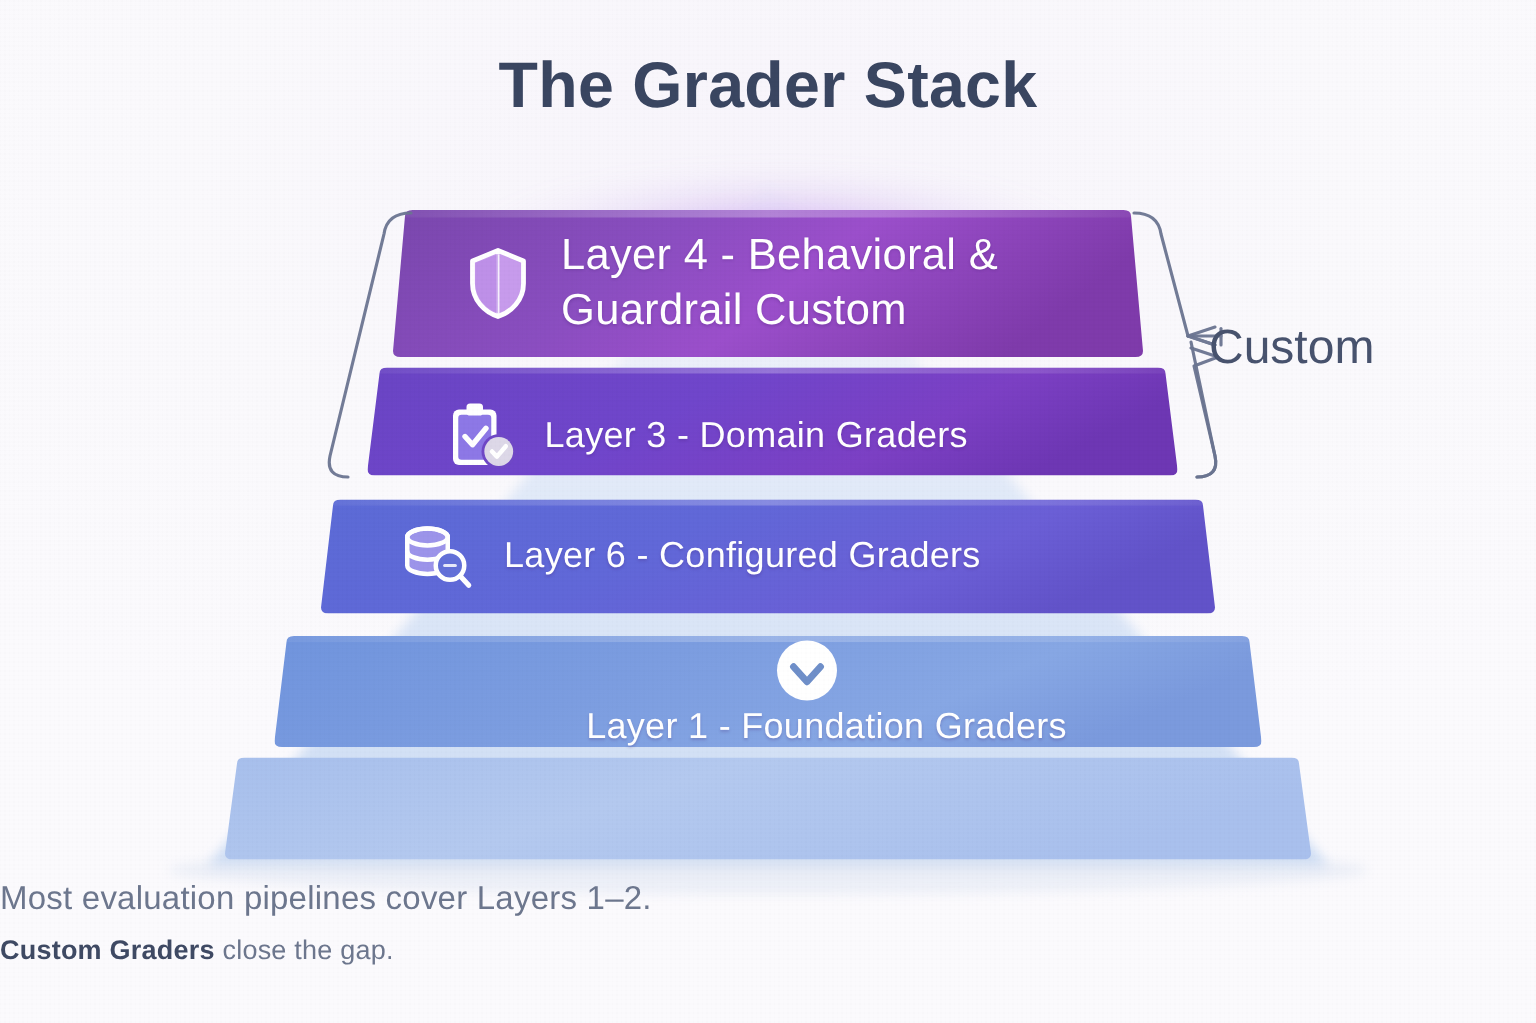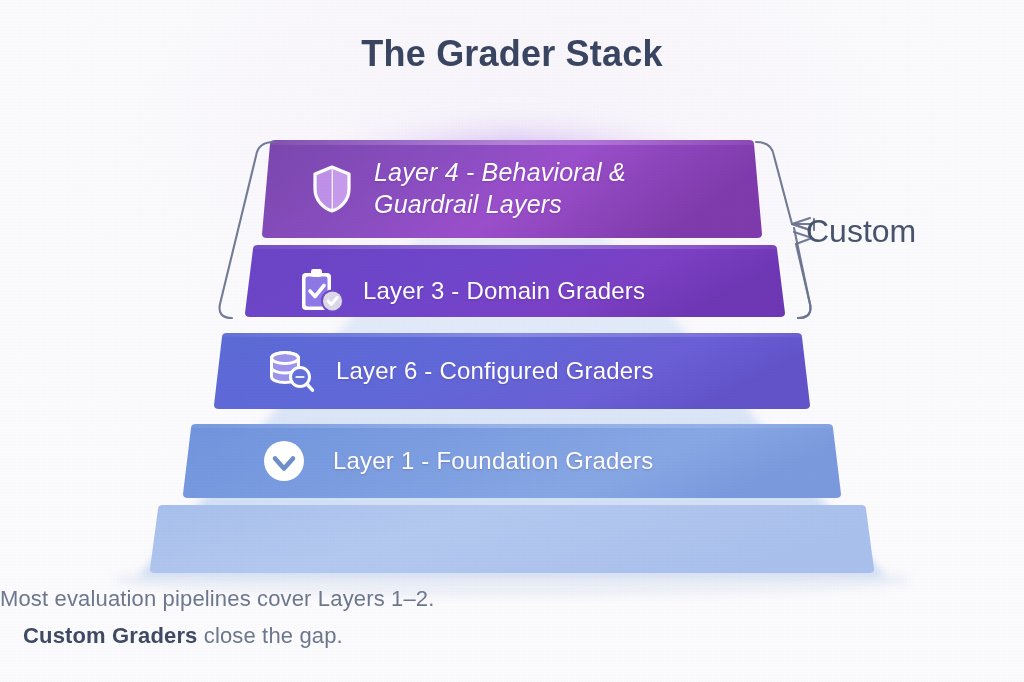--- a/index.html
+++ b/index.html
@@ -38,21 +38,21 @@
     z-index: 60;
   }
 
   
   #title {
     position: absolute;
     top: 33px;
     left: 0;
     width: 1024px;
     text-align: center;
-    font-size: 36px;
+    font-size: 43px;
     font-weight: 700;
     letter-spacing: .2px;
     color: #3a4661;
   }
 
   
   #pyramid-bg {
     position: absolute;
     left: 0;
     top: 0;
@@ -114,41 +114,41 @@
     line-height: 1.27;
     text-shadow: 0 1px 2px rgba(60,25,100,.22);
   }
 
   
   #layer-4 {
     left: 262px; top: 140px; width: 500px; height: 98px;
   }
   #layer-4 .content { padding-left: 46px; }
   #layer-4 .icon { width: 48px; margin-right: 18px; }
-  #layer-4 .label { font-size: 25px; font-style: italic; }
+  #layer-4 .label { font-size: 29px; }
 
   
   #layer-3 {
     left: 245px; top: 245px; width: 540px; height: 92px;
   }
   #layer-3 .content { padding-left: 52px; }
   #layer-3 .icon { width: 50px; margin-right: 16px; }
 
   
   #layer-2 {
     left: 214px; top: 333px; width: 596px; height: 76px;
   }
   #layer-2 .content { padding-left: 52px; }
   #layer-2 .icon { width: 52px; margin-right: 18px; }
 
   
   #layer-1 {
     left: 183px; top: 424px; width: 658px; height: 74px;
   }
-  #layer-1 .content { padding-left: 78px; }
+  #layer-1 .content { padding-left: 78px; flex-direction: column; }
   #layer-1 .icon { width: 46px; margin-right: 26px; }
 
   
   #layer-0 {
     left: 150px; top: 505px; width: 724px; height: 68px;
   }
 
   
   #bracket {
     position: absolute;
@@ -179,24 +179,23 @@
     text-align: left;
     z-index: 20;
   }
   #caption .line1 {
     font-size: 22px;
     color: #6d778e;
     letter-spacing: .15px;
   }
   #caption .line2 {
     margin-top: 11px;
-    font-size: 22px;
+    font-size: 18px;
     color: #6d778e;
     letter-spacing: .15px;
-    margin-left: 23px;
   }
   #caption .line2 .strong {
     font-weight: 700;
     color: #3f4a64;
   }
 </style>
 </head>
 <body>
 
 <div id="stage">
@@ -242,21 +241,21 @@
     <div class="content">
       <div class="icon">
         <svg width="44" height="50" viewBox="0 0 44 50">
           <path d="M22 3 L39 10 V25 C39 36 31 44 22 47 C13 44 5 36 5 25 V10 Z" fill="#c79bec" stroke="#ffffff" stroke-width="3.2" stroke-linejoin="round"></path>
           <path d="M22 5.5 L22 45.5" stroke="#ffffff" stroke-width="2" opacity="0.85"></path>
           <path d="M22 5.5 L7 11.4 V25 C7 34.8 14 41.9 22 44.8 Z" fill="#b687e6" opacity="0.55"></path>
         </svg>
       </div>
       <div class="label">
         <span>Layer 4 - Behavioral &amp;</span><br>
-        <span>Guardrail Layers</span>
+        <span>Guardrail Custom</span>
       </div>
     </div>
   </div>
 
   <div class="layer" id="layer-3">
     <svg class="slab" viewBox="0 0 540 72" preserveAspectRatio="none">
       <defs>
         <linearGradient id="g3" x1="0" y1="0" x2="1" y2="0.25">
           <stop offset="0%" stop-color="#6a45c4"></stop>
           <stop offset="45%" stop-color="#7046cb"></stop>

